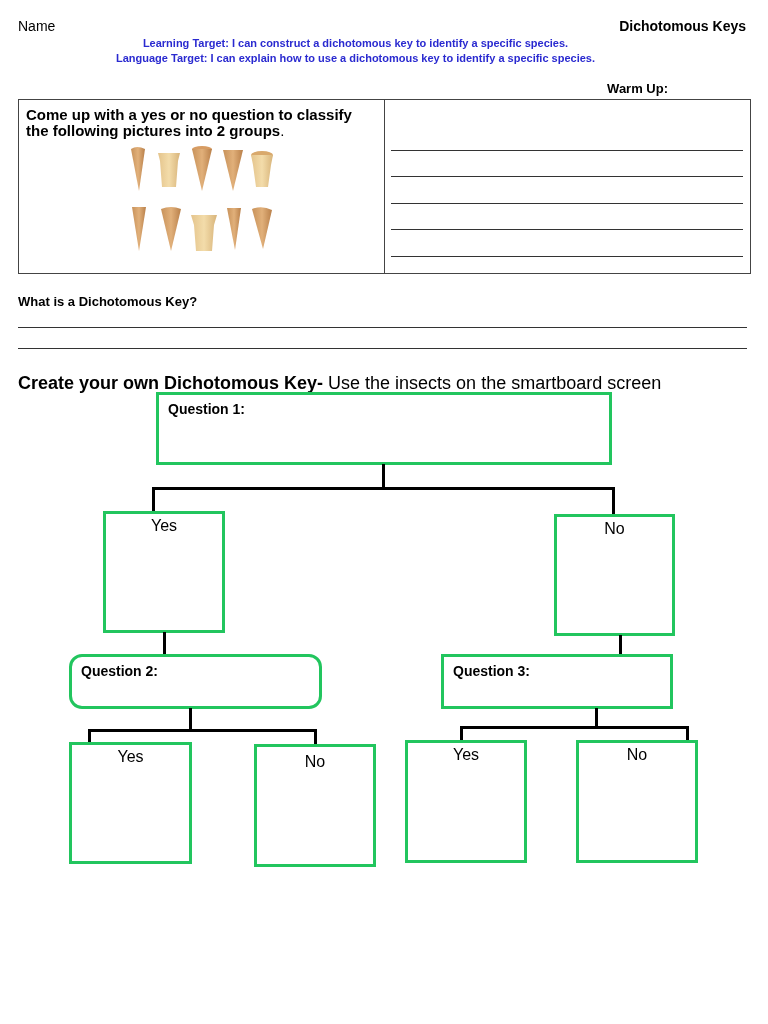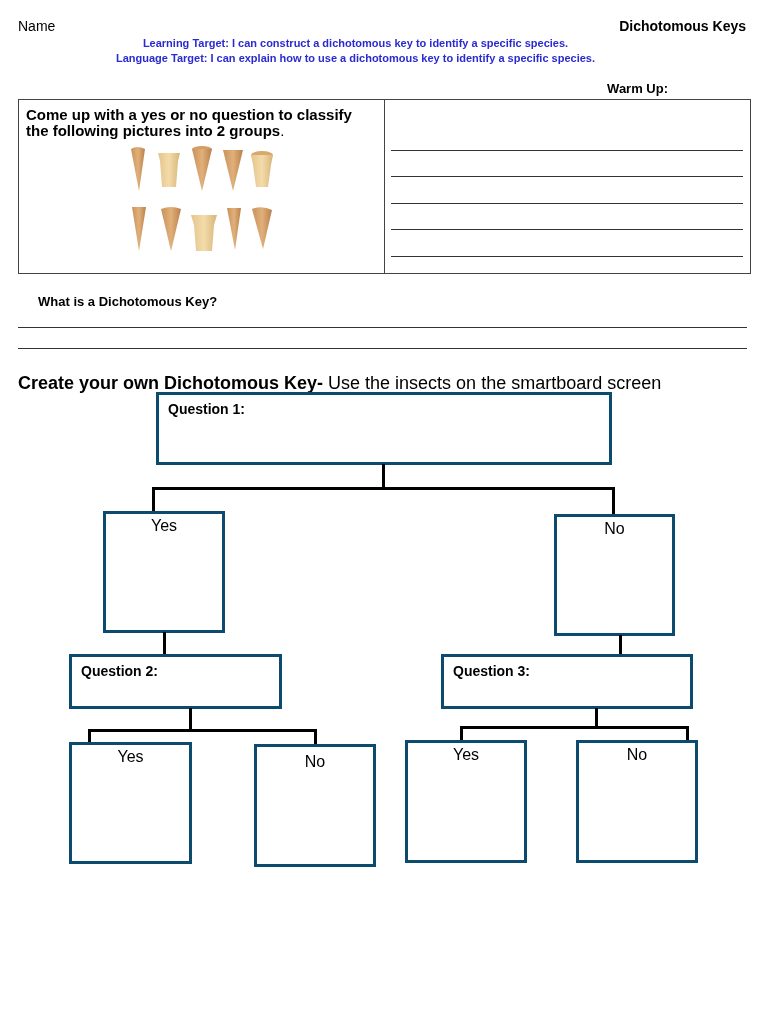--- a/index.html
+++ b/index.html
@@ -9,25 +9,25 @@
   .name-label { left: 18px; top: 18px; font-size: 14px; }
   .doc-title { right: 22px; top: 18px; font-size: 14px; font-weight: bold; text-align: center; }
   .target { left: 0; width: 711px; text-align: center; font-size: 11px; font-weight: bold; }
   .warmup-heading { left: 0; width: 668px; top: 81px; text-align: right; font-size: 13px; font-weight: bold; }
   .warmup-table { left: 18px; top: 99px; width: 733px; height: 175px; border: 1px solid #444; }
   .warmup-divider { left: 384px; top: 99px; width: 1px; height: 175px; background: #444; }
   .prompt { left: 26px; top: 107px; width: 350px; text-align: left; font-size: 15px; font-weight: bold; line-height: 16px; }
   .prompt .dot { font-weight: normal; }
   .cones { left: 125px; top: 143px; width: 160px; height: 115px; }
   .answer-line { left: 391px; width: 352px; height: 1px; background: #333; }
-  .section-heading { font-size: 13px; font-weight: bold; margin-left: 20px; }
+  .section-heading { font-size: 13px; font-weight: bold; }
   .full-line { left: 18px; width: 729px; height: 1px; background: #333; }
   .create-heading { left: 18px; top: 373px; font-size: 18px; }
   .create-heading b { font-weight: bold; }
-  .box { border: 3px solid #0c4a6e; background: #fff; }
+  .box { border: 3px solid #22c55e; background: #fff; }
   .q-label { font-size: 14px; font-weight: bold; position: absolute; left: 9px; top: 6px; }
   .yn-label { font-size: 16px; position: absolute; left: 0; width: 100%; text-align: center; top: 3px; }
   .line { background: #000; }
 </style>
 </head>
 <body>
 
 <div class="abs name-label">Name</div>
 <div class="abs doc-title">Dichotomous Keys</div>
 <div class="abs target" style="top:37px;color:#2a2ad0;">Learning Target: I can construct a dichotomous key to identify a specific species.</div>
@@ -110,24 +110,24 @@
 <div class="abs box" style="left:103px;top:511px;width:122px;height:122px;">
   <span class="yn-label">Yes</span>
 </div>
 <div class="abs box" style="left:554px;top:514px;width:121px;height:122px;">
   <span class="yn-label">No</span>
 </div>
 
 <div class="abs line" style="left:163px;top:632px;width:3px;height:24px;"></div>
 <div class="abs line" style="left:619px;top:635px;width:3px;height:21px;"></div>
 
-<div class="abs box" style="left:69px;top:654px;width:213px;height:55px;">
+<div class="abs box" style="left:69px;top:654px;width:253px;height:55px;border-radius:13px;">
   <span class="q-label">Question 2:</span>
 </div>
-<div class="abs box" style="left:441px;top:654px;width:252px;height:55px;">
+<div class="abs box" style="left:441px;top:654px;width:232px;height:55px;">
   <span class="q-label">Question 3:</span>
 </div>
 
 <div class="abs line" style="left:189px;top:708px;width:3px;height:24px;"></div>
 <div class="abs line" style="left:88px;top:729px;width:229px;height:3px;"></div>
 <div class="abs line" style="left:88px;top:729px;width:3px;height:15px;"></div>
 <div class="abs line" style="left:314px;top:729px;width:3px;height:17px;"></div>
 
 <div class="abs line" style="left:595px;top:708px;width:3px;height:21px;"></div>
 <div class="abs line" style="left:460px;top:726px;width:229px;height:3px;"></div>

